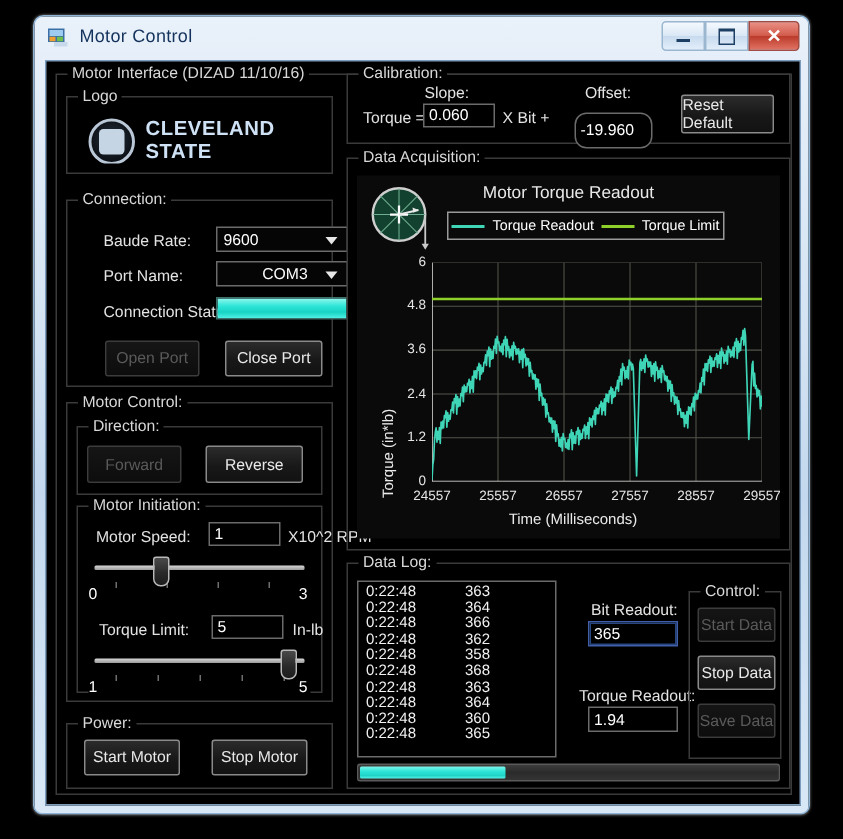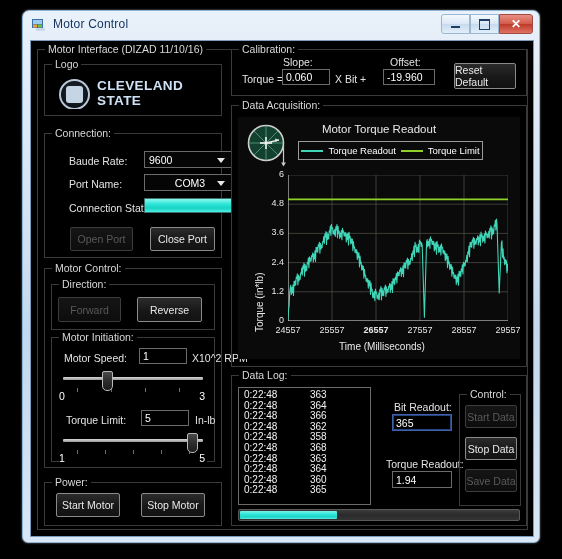--- a/index.html
+++ b/index.html
@@ -255,21 +255,21 @@
     <div class="gb" style="left:200px;top:8px;width:296px;height:47px;">
       <div class="gbl">Calibration:</div>
     </div>
     <div class="lbl" style="left:252px;top:15px;">Slope:</div>
     <div class="lbl" style="left:359px;top:15px;">Offset:</div>
     <div class="lbl" style="left:211px;top:32px;">Torque =</div>
     <div class="tin" style="left:251px;top:28px;width:48px;height:16px;text-align:right;">
       <span>0.060</span>
     </div>
     <div class="lbl" style="left:304px;top:32px;">X Bit  +</div>
-    <div class="tin" style="left:352px;top:28px;width:52px;height:16px;">
+    <div class="tin" style="left:352px;top:34px;width:52px;height:24px;border-radius:8px;">
       <span>-19.960</span>
     </div>
     <div class="btn" style="left:423px;top:22px;width:62px;height:26px;">
       <span>Reset Default</span>
     </div>
 
     <div class="gb" style="left:200px;top:64px;width:296px;height:262px;">
       <div class="gbl">Data Acquisition:</div>
     </div>
 
@@ -327,21 +327,21 @@
       </div>
       <div id="xaxistitle" style="left:18px;top:224px;width:252px;">Time (Milliseconds)</div>
     <div class="ylab" style="left: 20px; width: 26px; top: 198px;">0</div>
         <div class="ylab" style="left: 20px; width: 26px; top: 168.8px;">1.2</div>
         <div class="ylab" style="left: 20px; width: 26px; top: 139.6px;">2.4</div>
         <div class="ylab" style="left: 20px; width: 26px; top: 110.4px;">3.6</div>
         <div class="ylab" style="left: 20px; width: 26px; top: 81.2px;">4.8</div>
         <div class="ylab" style="left: 20px; width: 26px; top: 52px;">6</div>
         <div class="xlab" style="left: 28px; width: 44px; top: 208px;">24557</div>
         <div class="xlab" style="left: 72px; width: 44px; top: 208px;">25557</div>
-        <div class="xlab" style="left: 116px; width: 44px; top: 208px; font-weight: bold;">26557</div>
+        <div class="xlab" style="left: 116px; width: 44px; top: 208px;">26557</div>
         <div class="xlab" style="left: 160px; width: 44px; top: 208px;">27557</div>
         <div class="xlab" style="left: 204px; width: 44px; top: 208px;">28557</div>
         <div class="xlab" style="left: 248px; width: 44px; top: 208px;">29557</div>
       </div>
 
     <div class="gb" style="left:200px;top:334px;width:296px;height:151px;">
       <div class="gbl">Data Log:</div>
     </div>
 
     <div id="loglist" style="left:207px;top:346px;width:133px;height:118px;">

